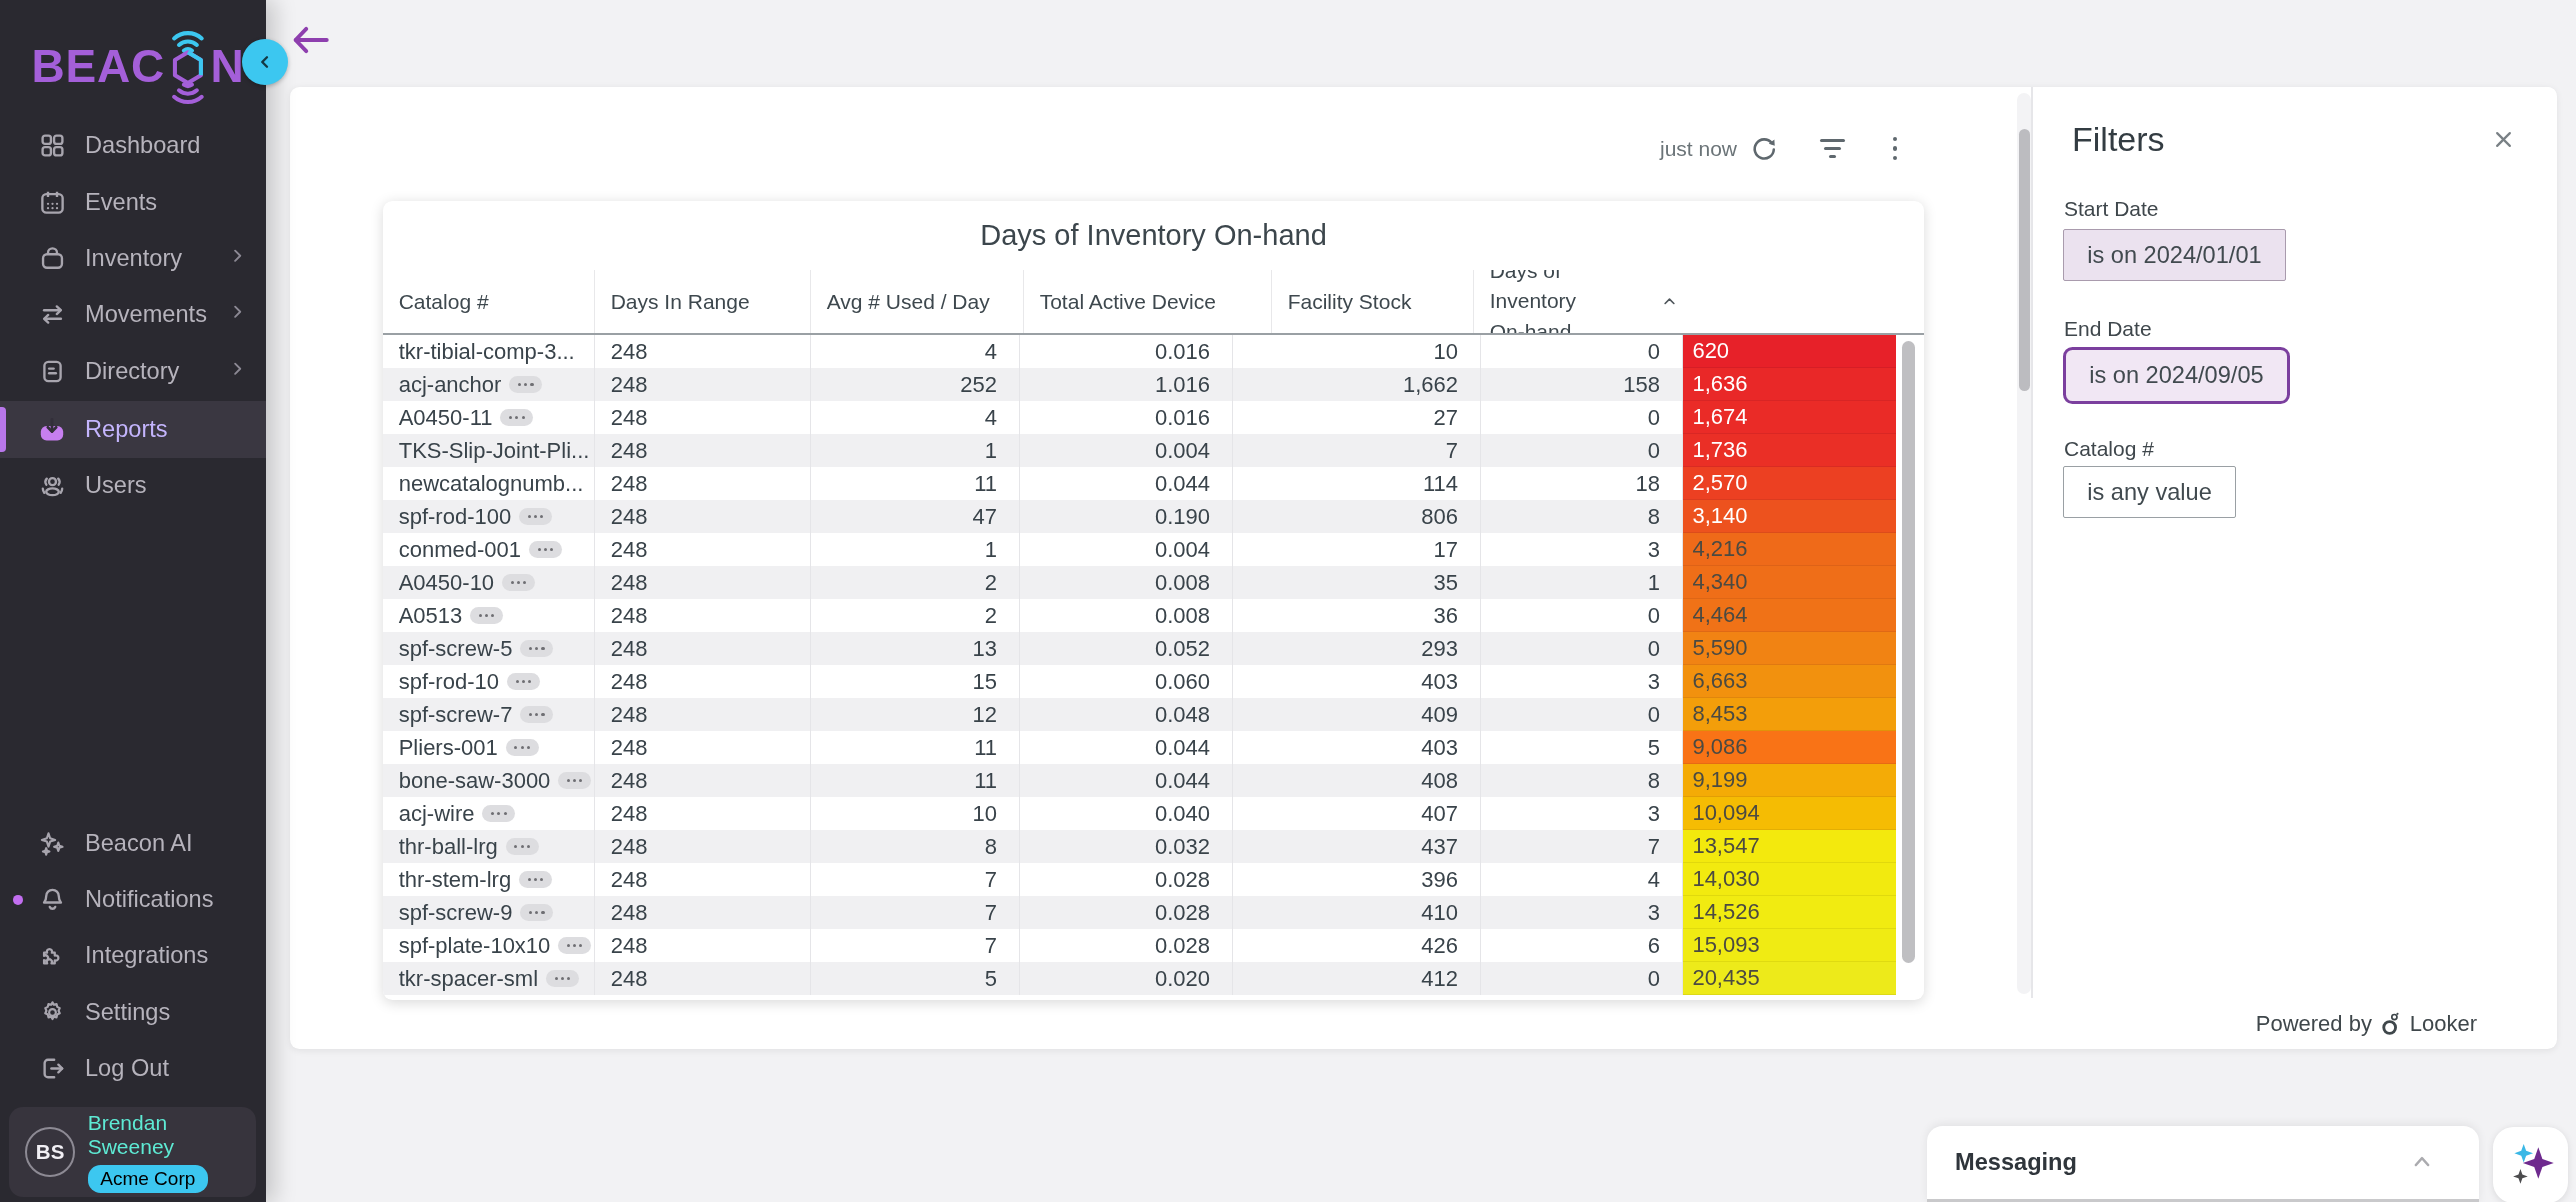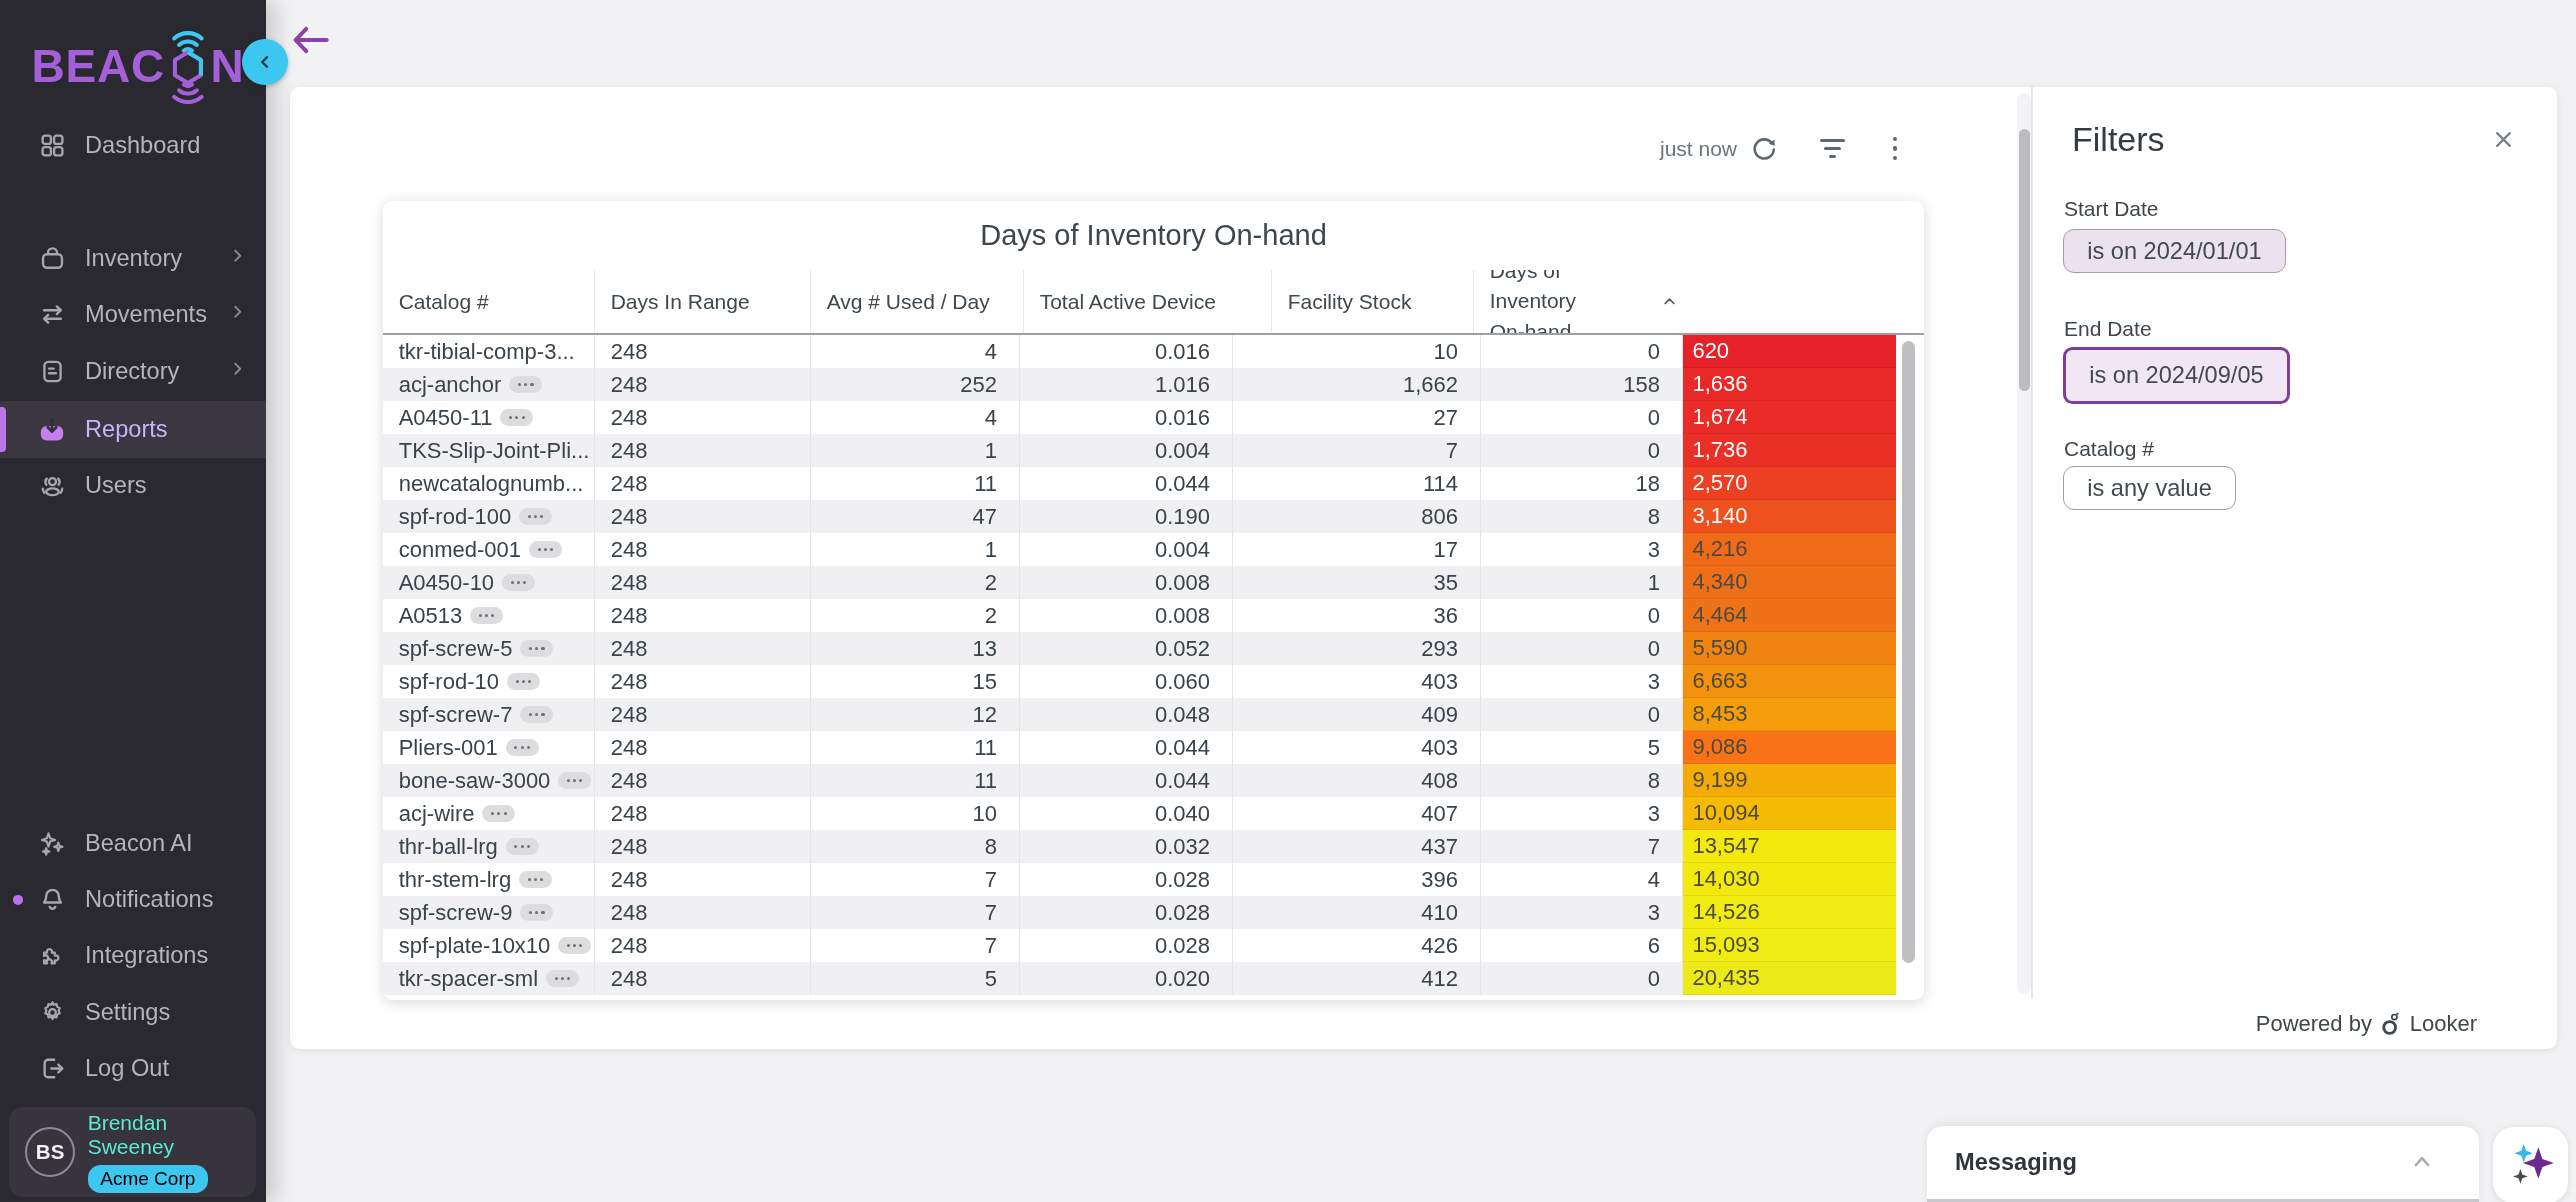--- a/index.html
+++ b/index.html
@@ -139,21 +139,21 @@
     font-size:22px;color:#3f474b;
   }
 
   
   .filters-panel{position:absolute;left:1749px;top:0;width:517px;height:911px;background:#fff;}
   .filters-title{position:absolute;left:33px;top:33px;font-size:34px;color:#333c42;}
   .filters-close{position:absolute;right:39px;top:39px;cursor:pointer;}
   .f-label{position:absolute;left:25px;font-size:21px;color:#3f474c;}
   .f-chip{
     position:absolute;left:23.6px;display:inline-flex;align-items:center;
-    height:44px;padding:0 23.6px;border-radius:11px;font-size:23.6px;color:#414a4f;
+    height:52px;padding:0 23.6px;border-radius:2px;font-size:23.6px;color:#414a4f;
     box-sizing:border-box;cursor:pointer;white-space:nowrap;
   }
   .chip-lav{background:#ebe2ef;border:1.6px solid #a99bad;}
   .chip-sel{background:#f1e7f4;border:3.9px solid #7b3f9e;border-radius:9.4px;height:57px;}
   .chip-plain{background:#ffffff;border:1.6px solid #9aa0a4;}
   .lbl-1{top:110px;} .chip-1{top:142px;}
   .lbl-2{top:230px;} .chip-2{top:260px;}
   .lbl-3{top:350px;} .chip-3{top:379px;}
 
   
@@ -201,20 +201,37 @@
         <svg width="27" height="27" viewBox="0 0 24 24" fill="none" stroke="#a8a5ae" stroke-width="2.1">
             <rect x="3.2" y="3.2" width="7.4" height="7.4" rx="2.2"></rect>
             <rect x="13.4" y="3.2" width="7.4" height="7.4" rx="2.2"></rect>
             <rect x="3.2" y="13.4" width="7.4" height="7.4" rx="2.2"></rect>
             <rect x="13.4" y="13.4" width="7.4" height="7.4" rx="2.2"></rect>
           </svg>
       </span>
       <span>Dashboard</span>
     </div>
 
+    <div class="nav-item" style="top:174px">
+      <span class="ico">
+        <svg width="27" height="27" viewBox="0 0 24 24" fill="none" stroke="#a8a5ae" stroke-width="2.1">
+            <rect x="3" y="4.5" width="18" height="16.5" rx="3.5"></rect>
+            <path d="M8 2.4 V7 M16 2.4 V7"></path>
+            <g fill="#a8a5ae" stroke="none">
+              <circle cx="8" cy="13.2" r="1"></circle>
+              <circle cx="12" cy="13.2" r="1"></circle>
+              <circle cx="16" cy="13.2" r="1"></circle>
+              <circle cx="8" cy="17" r="1"></circle>
+              <circle cx="12" cy="17" r="1"></circle>
+              <circle cx="16" cy="17" r="1"></circle>
+            </g>
+          </svg>
+      </span>
+      <span>Events</span>
+    </div>
 
     <div class="nav-item" style="top:230px">
       <span class="ico">
         <svg width="27" height="27" viewBox="0 0 24 24" fill="none" stroke="#a8a5ae" stroke-width="2.1">
             <path d="M8 8.5 V7 a4 4 0 0 1 8 0 v1.5"></path>
             <rect x="3.6" y="8.2" width="16.8" height="12" rx="3.5"></rect>
           </svg>
       </span>
       <span>Inventory</span>
       <span class="nav-chevron">

